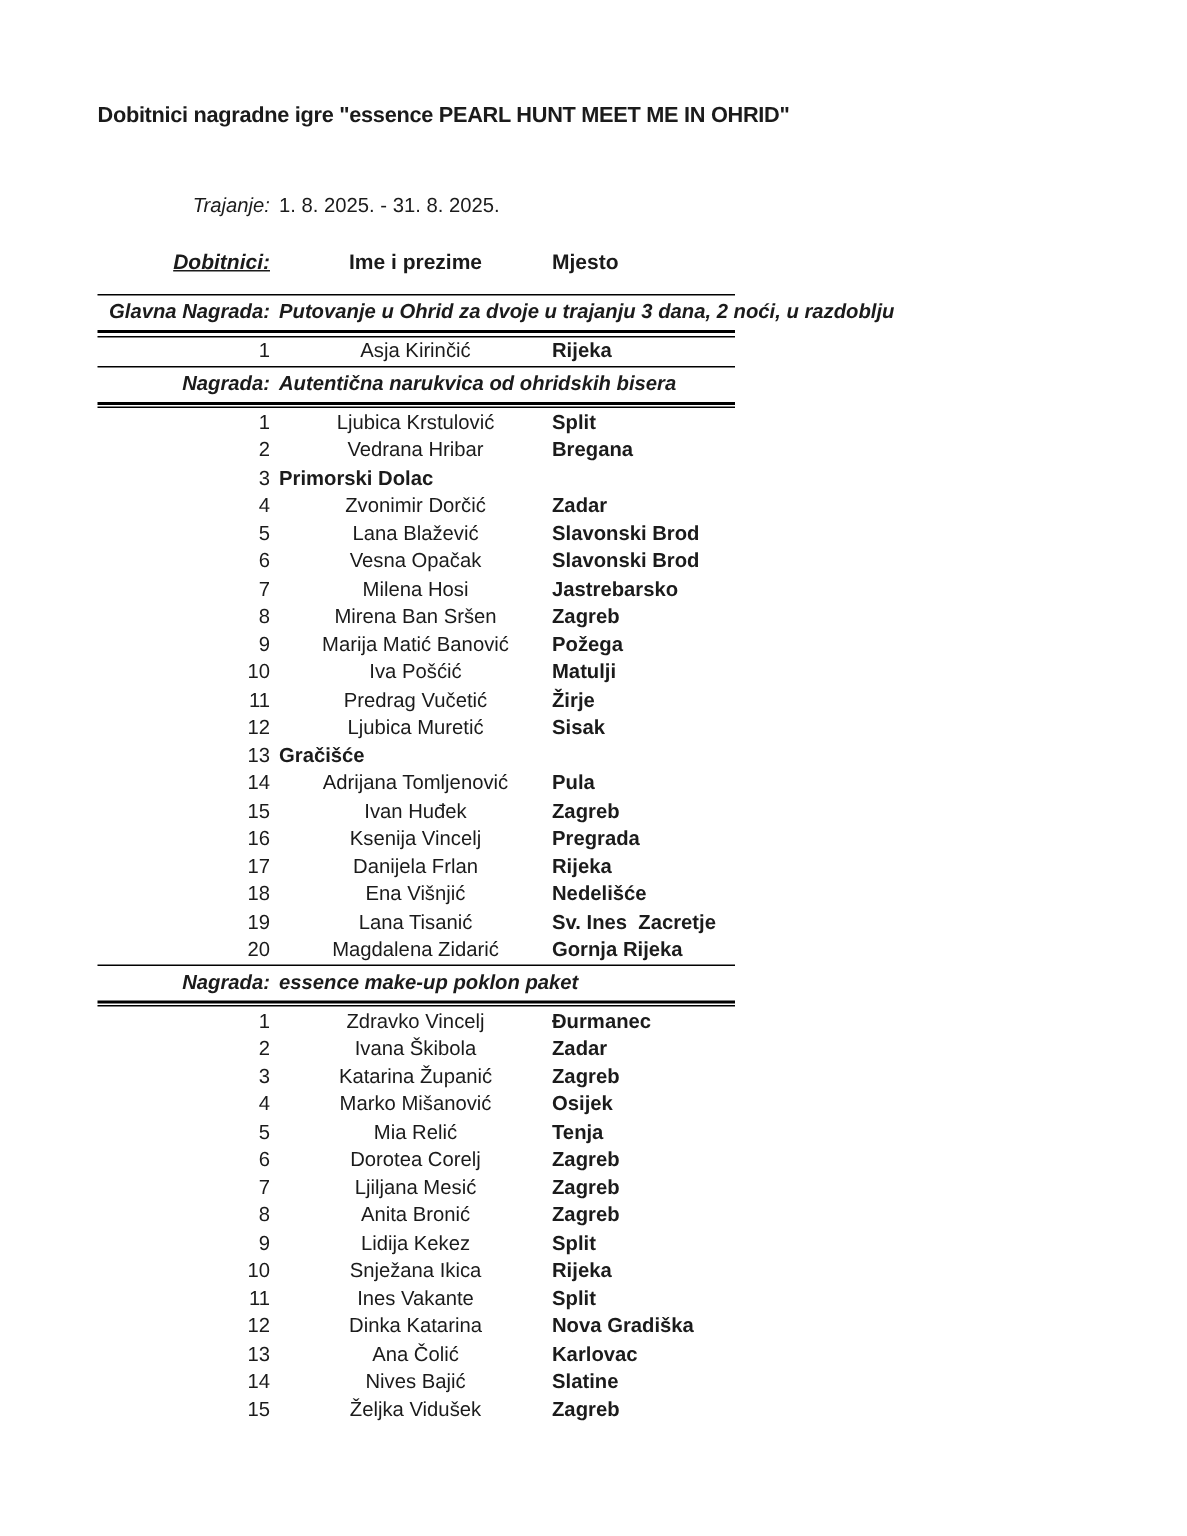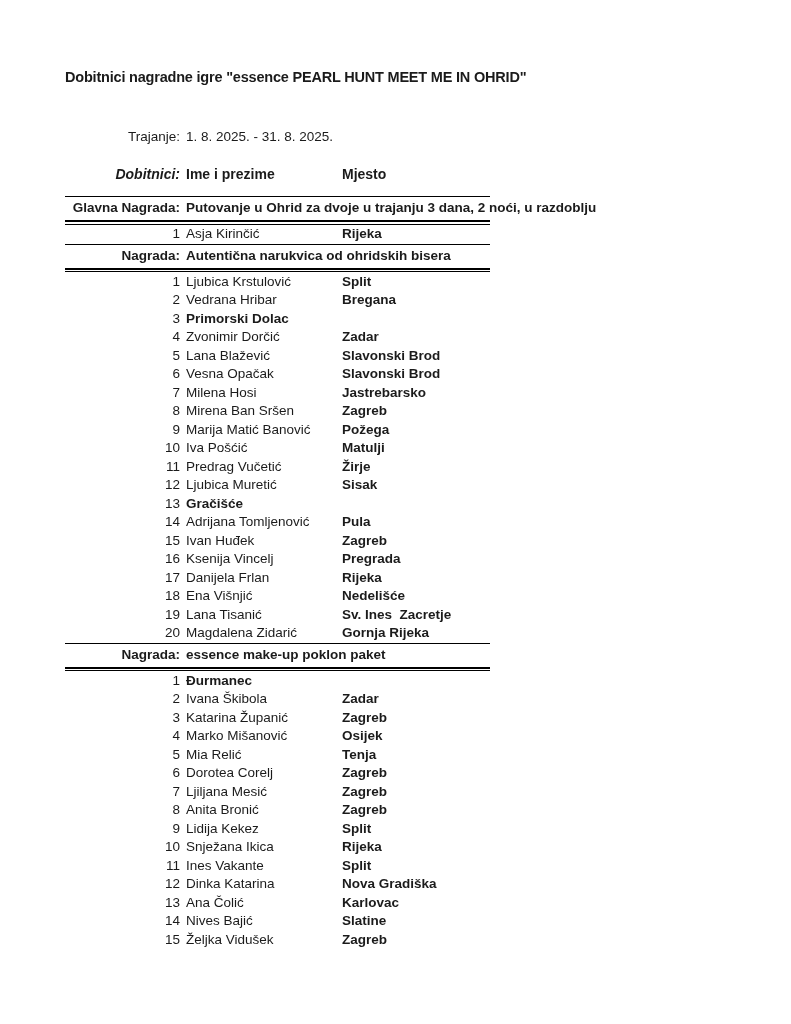--- a/index.html
+++ b/index.html
@@ -10,31 +10,31 @@
   }
   .page{position:relative;box-sizing:border-box;width:791px;height:1024px;padding:68px 0 0 65px;background:#ffffff;}
   .title{
     font-size:14.5px;font-weight:bold;letter-spacing:-0.2px;
     line-height:18px;white-space:nowrap;
   }
   .meta-row{display:flex;font-size:13.5px;line-height:18px;white-space:pre;}
   .row-trajanje{margin-top:42px;}
   .row-dobitnici{margin-top:19px;font-size:14px;}
   .col-a{box-sizing:content-box;flex:none;width:115px;padding-right:6px;text-align:right;}
-  .col-b{flex:none;width:156px;}
+  .col-b{flex:none;width:182px;text-align:center;}
   .col-c{flex:none;width:122px;font-weight:bold;}
-  .italic{}
+  .italic{font-style:italic;}
   .bold{font-weight:bold;}
-  .bolditalic{font-weight:bold;font-style:italic;}
+  .bolditalic{font-weight:bold;font-style:italic;text-decoration:underline;}
   .table{width:425px;margin-top:13px;font-size:13.5px;}
   .section-header{
     position:relative;display:flex;
     border-top:1px solid #000;border-bottom:2.5px solid #000;
     padding:3px 0 4px 0;line-height:16px;
-    font-weight:bold;font-size:13.5px;
+    font-weight:bold;font-style:italic;font-size:13.5px;
     white-space:pre;
   }
   .section-header::after{
     content:"";position:absolute;left:0;right:0;bottom:-4.5px;height:1px;background:#000;
   }
   .section-header .prize{flex:none;white-space:pre;overflow:visible;}
   .rows{padding-top:3px;}
   .winner-row{display:flex;height:18.5px;line-height:18.5px;white-space:pre;}
   .winner-row span{white-space:pre;}
 </style>
@@ -84,21 +84,21 @@
           <div class="winner-row"><span class="col-a">16</span><span class="col-b">Ksenija Vincelj</span><span class="col-c">Pregrada</span></div>
           <div class="winner-row"><span class="col-a">17</span><span class="col-b">Danijela Frlan</span><span class="col-c">Rijeka</span></div>
           <div class="winner-row"><span class="col-a">18</span><span class="col-b">Ena Višnjić</span><span class="col-c">Nedelišće</span></div>
           <div class="winner-row"><span class="col-a">19</span><span class="col-b">Lana Tisanić</span><span class="col-c">Sv. Ines  Zacretje</span></div>
           <div class="winner-row"><span class="col-a">20</span><span class="col-b">Magdalena Zidarić</span><span class="col-c">Gornja Rijeka</span></div>
         </div>
       </div>
       <div class="section">
         <div class="section-header"><span class="col-a">Nagrada:</span><span class="prize">essence make-up poklon paket</span></div>
         <div class="rows">
-          <div class="winner-row"><span class="col-a">1</span><span class="col-c">Đurmanec</span></div>
+          <div class="winner-row"><span class="col-a">1</span><span class="col-b">Zdravko Vincelj</span><span class="col-c">Đurmanec</span></div>
           <div class="winner-row"><span class="col-a">2</span><span class="col-b">Ivana Škibola</span><span class="col-c">Zadar</span></div>
           <div class="winner-row"><span class="col-a">3</span><span class="col-b">Katarina Županić</span><span class="col-c">Zagreb</span></div>
           <div class="winner-row"><span class="col-a">4</span><span class="col-b">Marko Mišanović</span><span class="col-c">Osijek</span></div>
           <div class="winner-row"><span class="col-a">5</span><span class="col-b">Mia Relić</span><span class="col-c">Tenja</span></div>
           <div class="winner-row"><span class="col-a">6</span><span class="col-b">Dorotea Corelj</span><span class="col-c">Zagreb</span></div>
           <div class="winner-row"><span class="col-a">7</span><span class="col-b">Ljiljana Mesić</span><span class="col-c">Zagreb</span></div>
           <div class="winner-row"><span class="col-a">8</span><span class="col-b">Anita Bronić</span><span class="col-c">Zagreb</span></div>
           <div class="winner-row"><span class="col-a">9</span><span class="col-b">Lidija Kekez</span><span class="col-c">Split</span></div>
           <div class="winner-row"><span class="col-a">10</span><span class="col-b">Snježana Ikica</span><span class="col-c">Rijeka</span></div>
           <div class="winner-row"><span class="col-a">11</span><span class="col-b">Ines Vakante</span><span class="col-c">Split</span></div>

